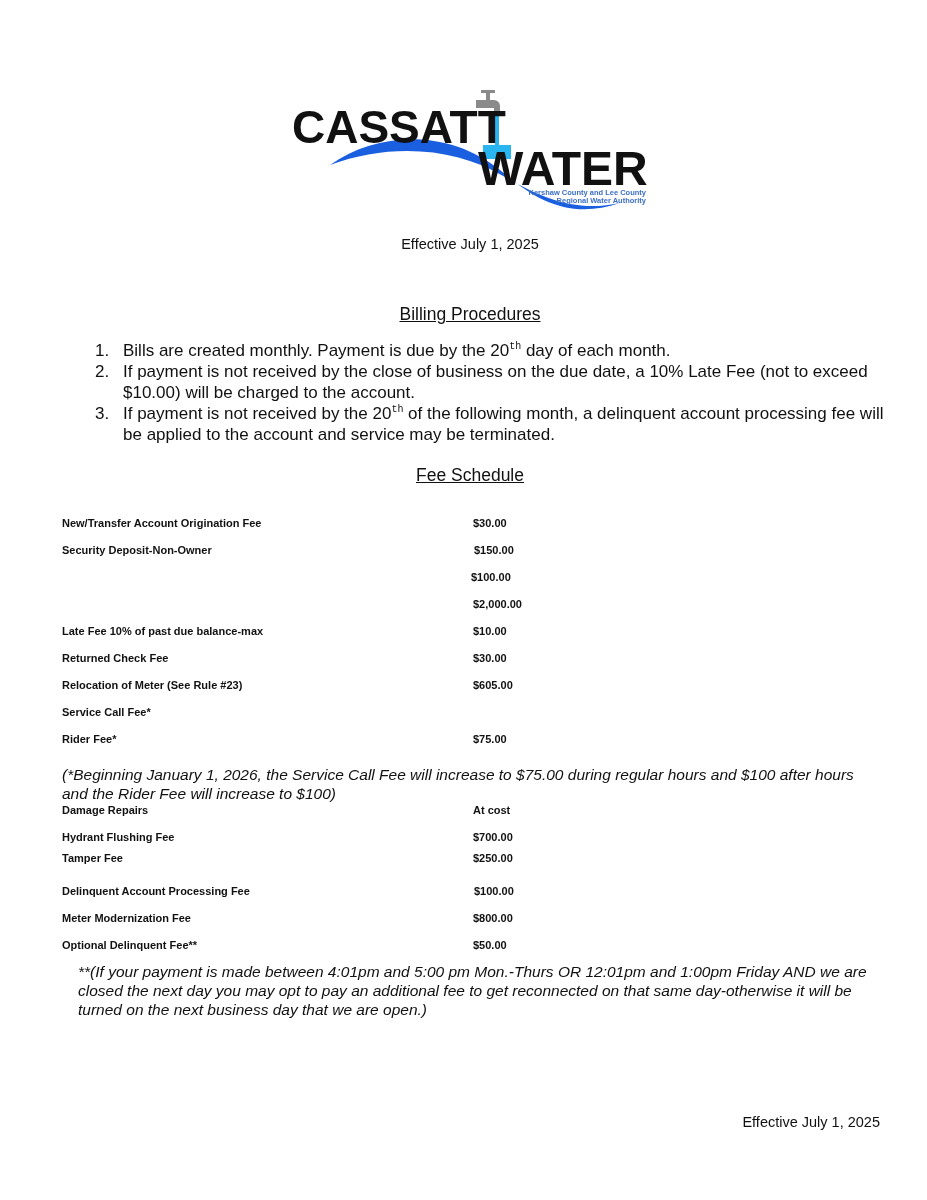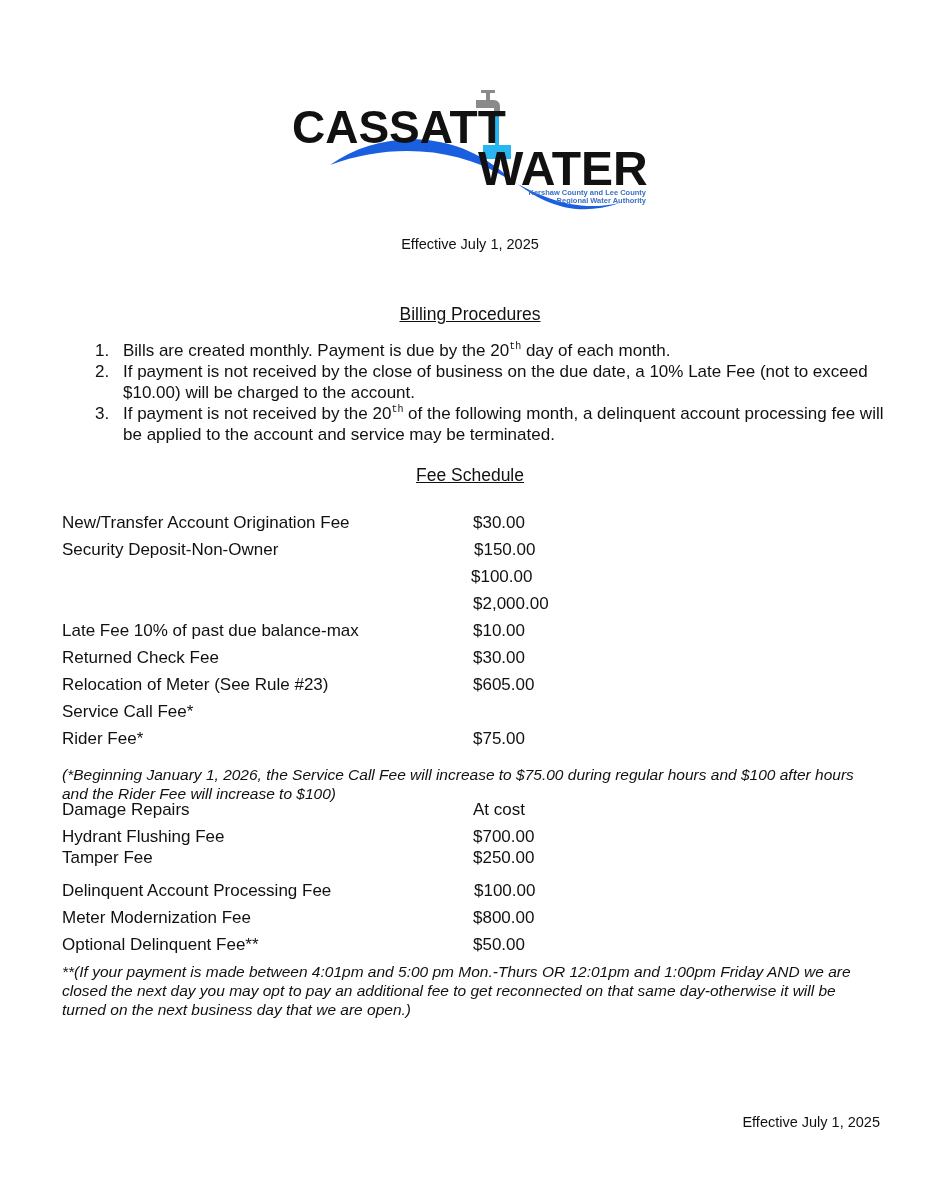--- a/index.html
+++ b/index.html
@@ -16,27 +16,27 @@
   .section-title { width: 940px; left: 0; text-align: center; font-size: 17.5px; text-decoration: underline; }
   .billing-title { top: 304px; }
   .fee-title { top: 465px; }
 
   .billing-list { position: absolute; left: 95px; top: 340px; width: 790px; font-size: 17px; line-height: 21px; }
   .billing-item { display: flex; }
   .billing-item .num { width: 28px; flex: none; }
   .billing-item .txt { flex: 1; }
   sup { font-size: 10px; line-height: 0; vertical-align: 7px; font-family: Liberation Mono, monospace; }
 
-  .fee-row { position: absolute; left: 62px; width: 840px; font-size: 17px; height: 22px; line-height: 22px; }
+  .fee-row { position: absolute; left: 62px; width: 840px; font-size: 11px; height: 22px; line-height: 22px; font-weight: bold; }
   .fee-row .label { position: absolute; left: 0; }
   .fee-row .amount { position: absolute; left: 411px; white-space: nowrap; }
 
   .note { position: absolute; left: 62px; width: 820px; font-size: 15.5px; font-style: italic; line-height: 19px; }
   .note1 { top: 756px; margin-top: 9px; }
-  .note2 { top: 962px; }
+  .note2 { top: 962px; margin-left: 16px; }
 
   .effective-bottom { right: 47px; top: 1114px; font-size: 14.5px; }
 </style>
 </head>
 <body>
 
 <div class="logo">
   <svg viewBox="0 0 360 140" xmlns="http://www.w3.org/2000/svg">
 
     <path d="M40 80 C 90 45, 160 45, 210 85 C 245 115, 280 135, 330 118 C 285 128, 250 112, 215 92 C 165 62, 100 58, 40 80 Z" fill="#1a5fe0"></path>

